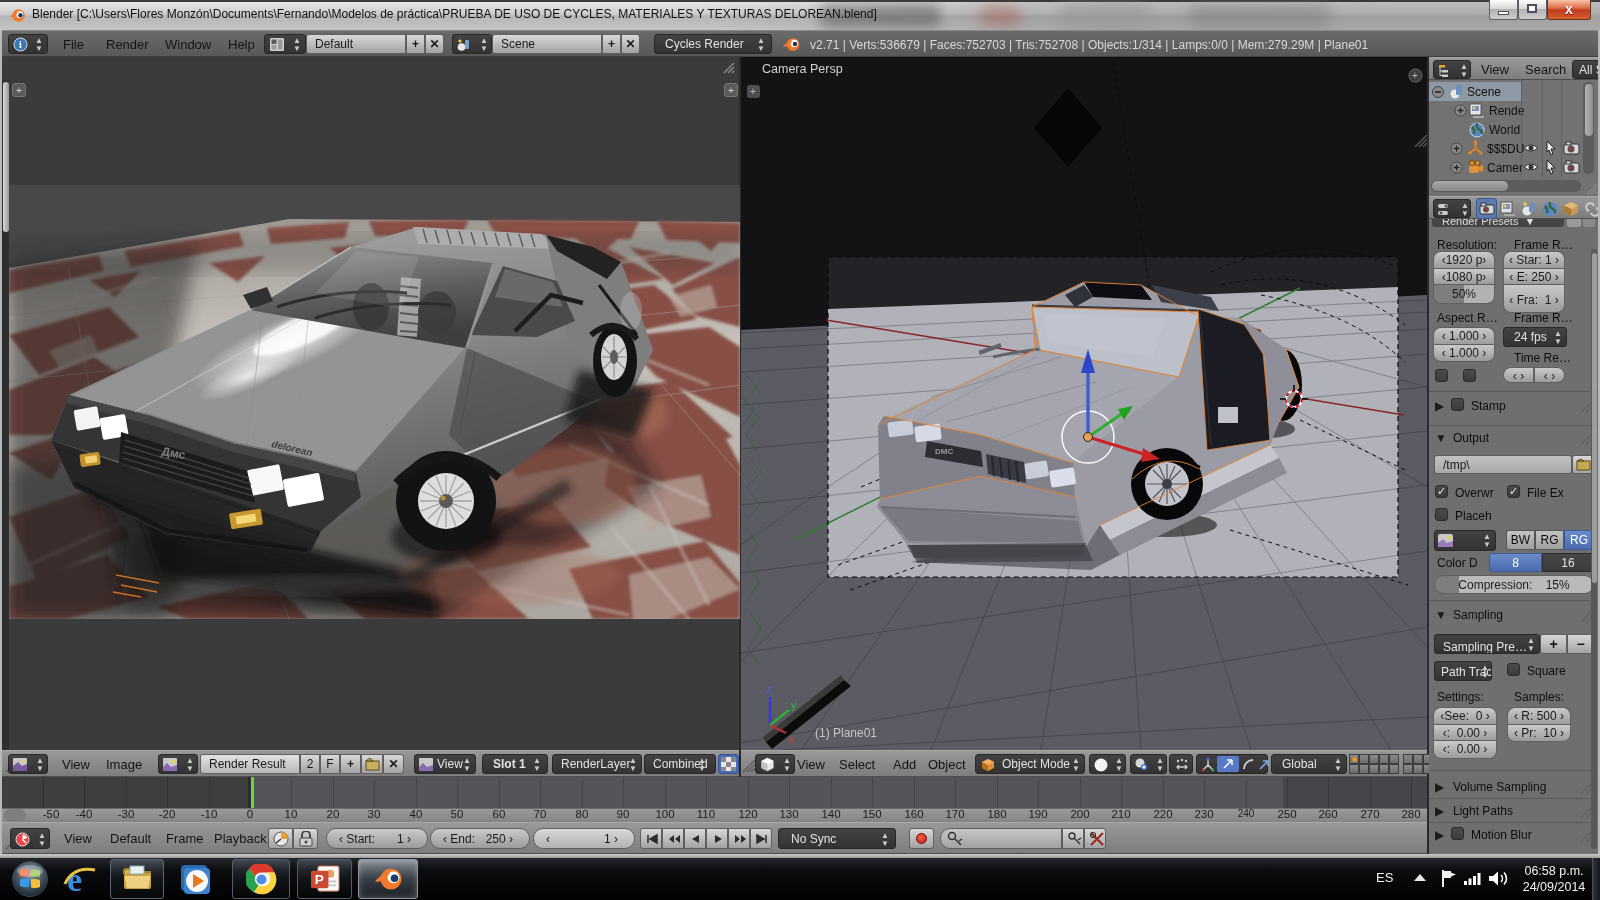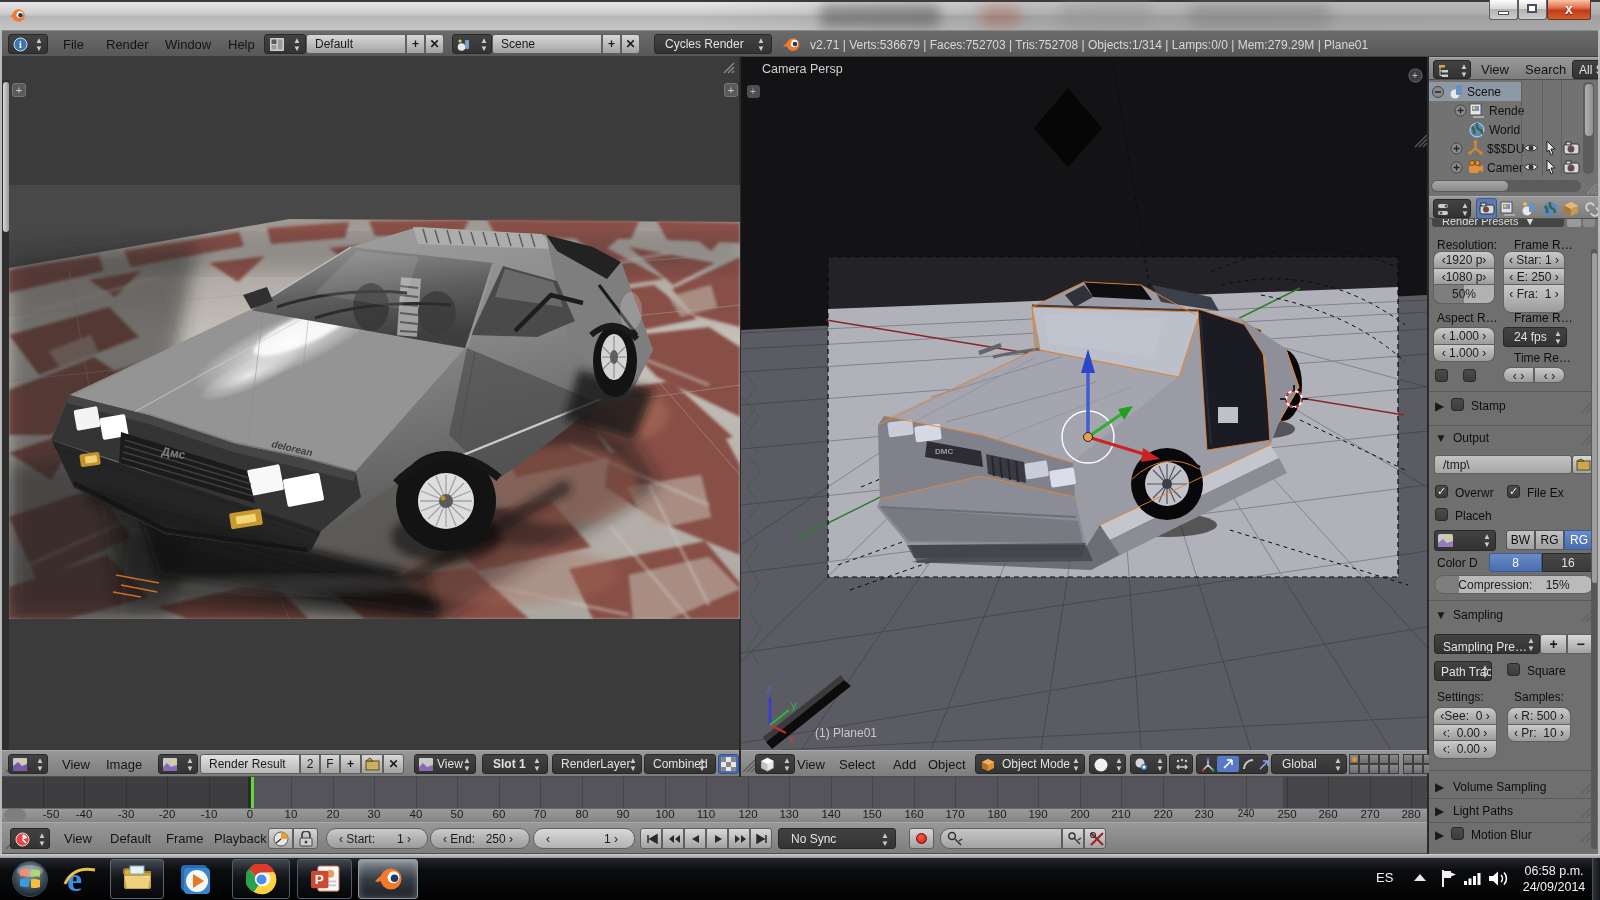--- a/index.html
+++ b/index.html
@@ -24,20 +24,21 @@
     <div class="abs" style="left:820px;top:4px;width:120px;height:24px;background:rgba(70,70,70,.45);border-radius:6px;filter:blur(6px);"></div>
     <div class="abs" style="left:1060px;top:4px;width:90px;height:24px;background:rgba(150,150,150,.5);border-radius:6px;filter:blur(6px);"></div>
     <div class="abs" style="left:1190px;top:4px;width:140px;height:24px;background:rgba(125,125,125,.5);border-radius:6px;filter:blur(7px);"></div>
     <div class="abs" style="left:980px;top:6px;width:40px;height:20px;background:rgba(160,60,40,.35);border-radius:5px;filter:blur(7px);"></div>
     <svg class="abs" style="left:9px;top:7px;" width="17" height="17" viewBox="0 0 17 17">
       <circle cx="9.5" cy="8.5" r="6.2" fill="#f4792b"></circle>
       <circle cx="10.8" cy="7.6" r="3.4" fill="#fff"></circle>
       <circle cx="11.5" cy="8.2" r="2.2" fill="#1a3b66"></circle>
       <path d="M1,10 Q4,5.5 9,5.5 L6,8.5 Q4,10.5 1,10Z" fill="#f4792b"></path>
     </svg>
+    <div class="abs" style="left:32px;top:7px;font-size:12px;color:#101010;white-space:nowrap;">Blender [C:\Users\Flores Monzón\Documents\Fernando\Modelos de práctica\PRUEBA DE USO DE CYCLES, MATERIALES Y TEXTURAS DELOREAN.blend]</div>
 
     <div class="abs" style="left:1489px;top:0;width:29px;height:20px;background:linear-gradient(#fdfdfd,#d8d8d8 45%,#b2b2b2 50%,#cdcdcd);border:1px solid #5a5f66;border-top:none;border-radius:0 0 3px 3px;">
       <div class="abs" style="left:8px;top:11px;width:11px;height:4px;background:#fff;border:1px solid #4a505c;"></div>
     </div>
     <div class="abs" style="left:1518px;top:0;width:29px;height:20px;background:linear-gradient(#fdfdfd,#d8d8d8 45%,#b2b2b2 50%,#cdcdcd);border:1px solid #5a5f66;border-top:none;border-radius:0 0 3px 3px;">
       <div class="abs" style="left:8px;top:4px;width:10px;height:9px;background:#fff;border:2px solid #4a505c;"></div>
     </div>
     <div class="abs" style="left:1547px;top:0;width:44px;height:20px;background:linear-gradient(#f8c5ad,#e0704a 40%,#c03c1c 55%,#d4602c);border:1px solid #6a3020;border-top:none;border-radius:0 0 3px 3px;color:#fff;font-weight:bold;font-size:14px;text-align:center;line-height:18px;text-shadow:0 1px 1px #802;">x</div>
   </div>
 
@@ -874,21 +875,21 @@
       <div class="abs" style="left:3px;top:0;width:132px;height:8px;background:#454545;border-radius:0 0 3px 3px;color:#ddd;font-size:11px;line-height:4px;overflow:hidden;padding-left:10px;">Render Presets&nbsp;&nbsp;▼</div>
       <div class="abs" style="left:138px;top:0;width:14px;height:8px;background:#9a9a9a;border-radius:0 0 2px 2px;"></div>
       <div class="abs" style="left:154px;top:0;width:12px;height:8px;background:#8a8a8a;border-radius:0 0 2px 2px;"></div>
       <div class="abs" style="left:8px;top:19px;">Resolution:</div>
       <div class="abs" style="left:85px;top:19px;">Frame R…</div>
       <div class="num abs" style="left:4px;top:32px;width:62px;height:17px;border-radius:8px 8px 0 0;border-bottom:none;padding-top:1px;">‹1920 p›</div>
       <div class="num abs" style="left:4px;top:49px;width:62px;height:17px;border-radius:0;padding-top:1px;">‹1080 p›</div>
       <div class="num abs" style="left:4px;top:66px;width:62px;height:19px;border-radius:0 0 8px 8px;border-top:none;padding-top:2px;background:linear-gradient(90deg,#7e7e7e 50%,#b2b2b2 50%);">50%</div>
       <div class="num abs" style="left:74px;top:32px;width:62px;height:17px;border-radius:8px 8px 0 0;border-bottom:none;padding-top:1px;">‹ Star: 1 ›</div>
       <div class="num abs" style="left:74px;top:49px;width:62px;height:17px;border-radius:0;padding-top:1px;">‹ E: 250 ›</div>
-      <div class="num abs" style="left:74px;top:66px;width:62px;height:28px;border-radius:0 0 8px 8px;border-top:none;padding-top:2px;">‹ Fra:&nbsp; 1 ›</div>
+      <div class="num abs" style="left:74px;top:66px;width:62px;height:28px;border-radius:0 0 8px 8px;border-top:none;padding-top:8px;">‹ Fra:&nbsp; 1 ›</div>
       <div class="abs" style="left:8px;top:92px;">Aspect R…</div>
       <div class="abs" style="left:85px;top:92px;">Frame R…</div>
       <div class="num abs" style="left:4px;top:108px;width:62px;height:17px;border-radius:8px 8px 0 0;border-bottom:none;padding-top:1px;">‹ 1.000 ›</div>
       <div class="num abs" style="left:4px;top:125px;width:62px;height:18px;border-radius:0 0 8px 8px;padding-top:1px;">‹ 1.000 ›</div>
       <div class="dk abs" style="left:74px;top:108px;width:64px;height:20px;padding:2px 0 0 10px;">24 fps<div class="abs" style="left:50px;top:2px;color:#ccc;font-size:8px;line-height:8px;">▲<br>▼</div></div>
       <div class="abs" style="left:85px;top:132px;">Time Re…</div>
       <div class="chk abs" style="left:6px;top:150px;"></div>
       <div class="chk abs" style="left:34px;top:150px;"></div>
       <div class="num abs" style="left:74px;top:148px;width:31px;height:16px;border-radius:8px 0 0 8px;padding-top:1px;">‹ ›</div>
       <div class="num abs" style="left:105px;top:148px;width:31px;height:16px;border-radius:0 8px 8px 0;padding-top:1px;">‹ ›</div>

